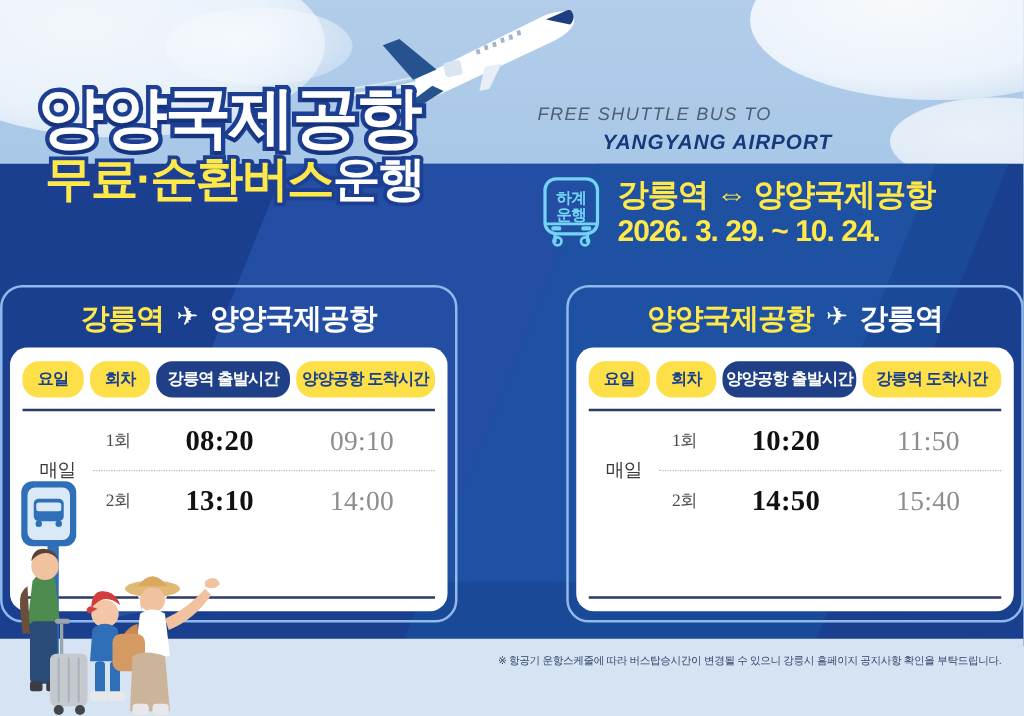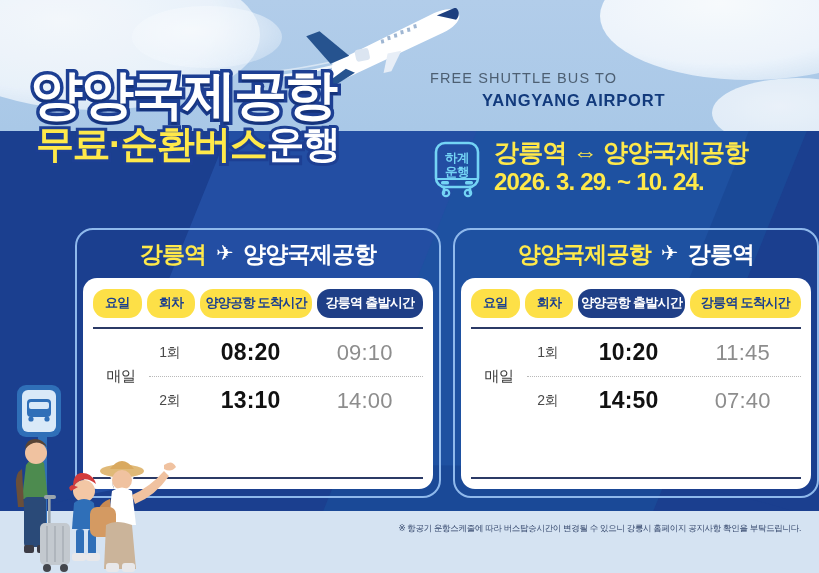--- a/index.html
+++ b/index.html
@@ -82,26 +82,27 @@
     line-height: 1;
     -webkit-text-stroke: 6px #1d3f93;
     paint-order: stroke fill;
     white-space: nowrap;
   }
   .hero-sub .last { color: #ffffff; }
 
   .eyebrow {
     position: absolute;
     left: 430px;
-    top: 68px;
+    top: 82px;
     z-index: 6;
     color: #4d5f72;
     font-size: 14.5px;
     letter-spacing: 1.1px;
     line-height: 1.45;
+    font-style: italic;
   }
   .eyebrow .strong {
     display: block;
     margin-left: 52px;
     color: #123a7c;
     font-weight: bold;
     font-size: 16.5px;
     letter-spacing: .8px;
   }
 
@@ -147,21 +148,21 @@
     background: #1b3f8f;
     border-radius: 50% 50% 0 0 / 100% 100% 0 0;
   }
 
   
   .route {
     position: absolute;
     left: 432px;
     top: 140px;
     display: flex;
-    align-items: flex-start;
+    align-items: flex-end;
     gap: 12px;
     z-index: 7;
   }
   .bus-badge {
     position: relative;
     width: 50px;
     height: 58px;
     flex: none;
   }
   .bus-badge .bus-label {
@@ -187,21 +188,21 @@
   .route-line.dates { margin-top: 4px; font-size: 24px; }
 
   
   .cards {
     position: absolute;
     left: 0;
     top: 228px;
     width: 819px;
     height: 270px;
     display: flex;
-    justify-content: flex-end;
+    justify-content: space-between;
     gap: 12px;
     z-index: 8;
   }
   .card {
     width: 362px;
     background: transparent;
     border: 2.5px solid #8fb9ec;
     border-radius: 18px;
     overflow: hidden;
     display: flex;
@@ -263,21 +264,21 @@
     margin-top: 9px;
   }
   .rule.bottom { margin-top: auto; margin-bottom: 2px; }
 
   .rows { position: relative; }
   .row {
     display: flex;
     align-items: center;
     height: 47px;
   }
-  .cell { text-align: center; }
+  .cell { text-align: center; font-family: Liberation Serif, serif; }
   .cell.c1 { width: 56px; }
   .cell.c2 { width: 56px; }
   .cell.c3 { width: 122px; }
   .cell.c4 { width: 128px; }
   .daily {
     position: absolute;
     left: 0;
     top: 0;
     bottom: 0;
     width: 56px;
@@ -437,22 +438,22 @@
     <div class="card">
       <div class="card-head">
         <span class="seg-origin">강릉역</span>
         <span class="plane-glyph">✈</span>
         <span class="seg-dest">양양국제공항</span>
       </div>
       <div class="card-body">
         <div class="col-heads">
           <div class="pill c1">요일</div>
           <div class="pill c2">회차</div>
+          <div class="pill c3">강릉역 출발시간</div>
           <div class="pill c4">양양공항 도착시간</div>
-          <div class="pill c3">강릉역 출발시간</div>
         </div>
         <div class="rule"></div>
         <div class="rows">
           <div class="daily">매일</div>
           <div class="row">
             <div class="cell c1"></div>
             <div class="cell c2 trip">1회</div>
             <div class="cell c3 depart">08:20</div>
             <div class="cell c4 arrive">09:10</div>
           </div>
@@ -481,28 +482,28 @@
           <div class="pill c3">양양공항 출발시간</div>
           <div class="pill c4">강릉역 도착시간</div>
         </div>
         <div class="rule"></div>
         <div class="rows">
           <div class="daily">매일</div>
           <div class="row">
             <div class="cell c1"></div>
             <div class="cell c2 trip">1회</div>
             <div class="cell c3 depart">10:20</div>
-            <div class="cell c4 arrive">11:45</div>
+            <div class="cell c4 arrive">11:50</div>
           </div>
           <div class="dotted"></div>
           <div class="row">
             <div class="cell c1"></div>
             <div class="cell c2 trip">2회</div>
             <div class="cell c3 depart">14:50</div>
-            <div class="cell c4 arrive">07:40</div>
+            <div class="cell c4 arrive">15:40</div>
           </div>
         </div>
         <div class="rule bottom"></div>
       </div>
     </div>
 
   </div>
 
   <div class="bottom-strip"></div>
   <div class="footnote">※ 항공기 운항스케줄에 따라 버스탑승시간이 변경될 수 있으니 강릉시 홈페이지 공지사항 확인을 부탁드립니다.</div>

